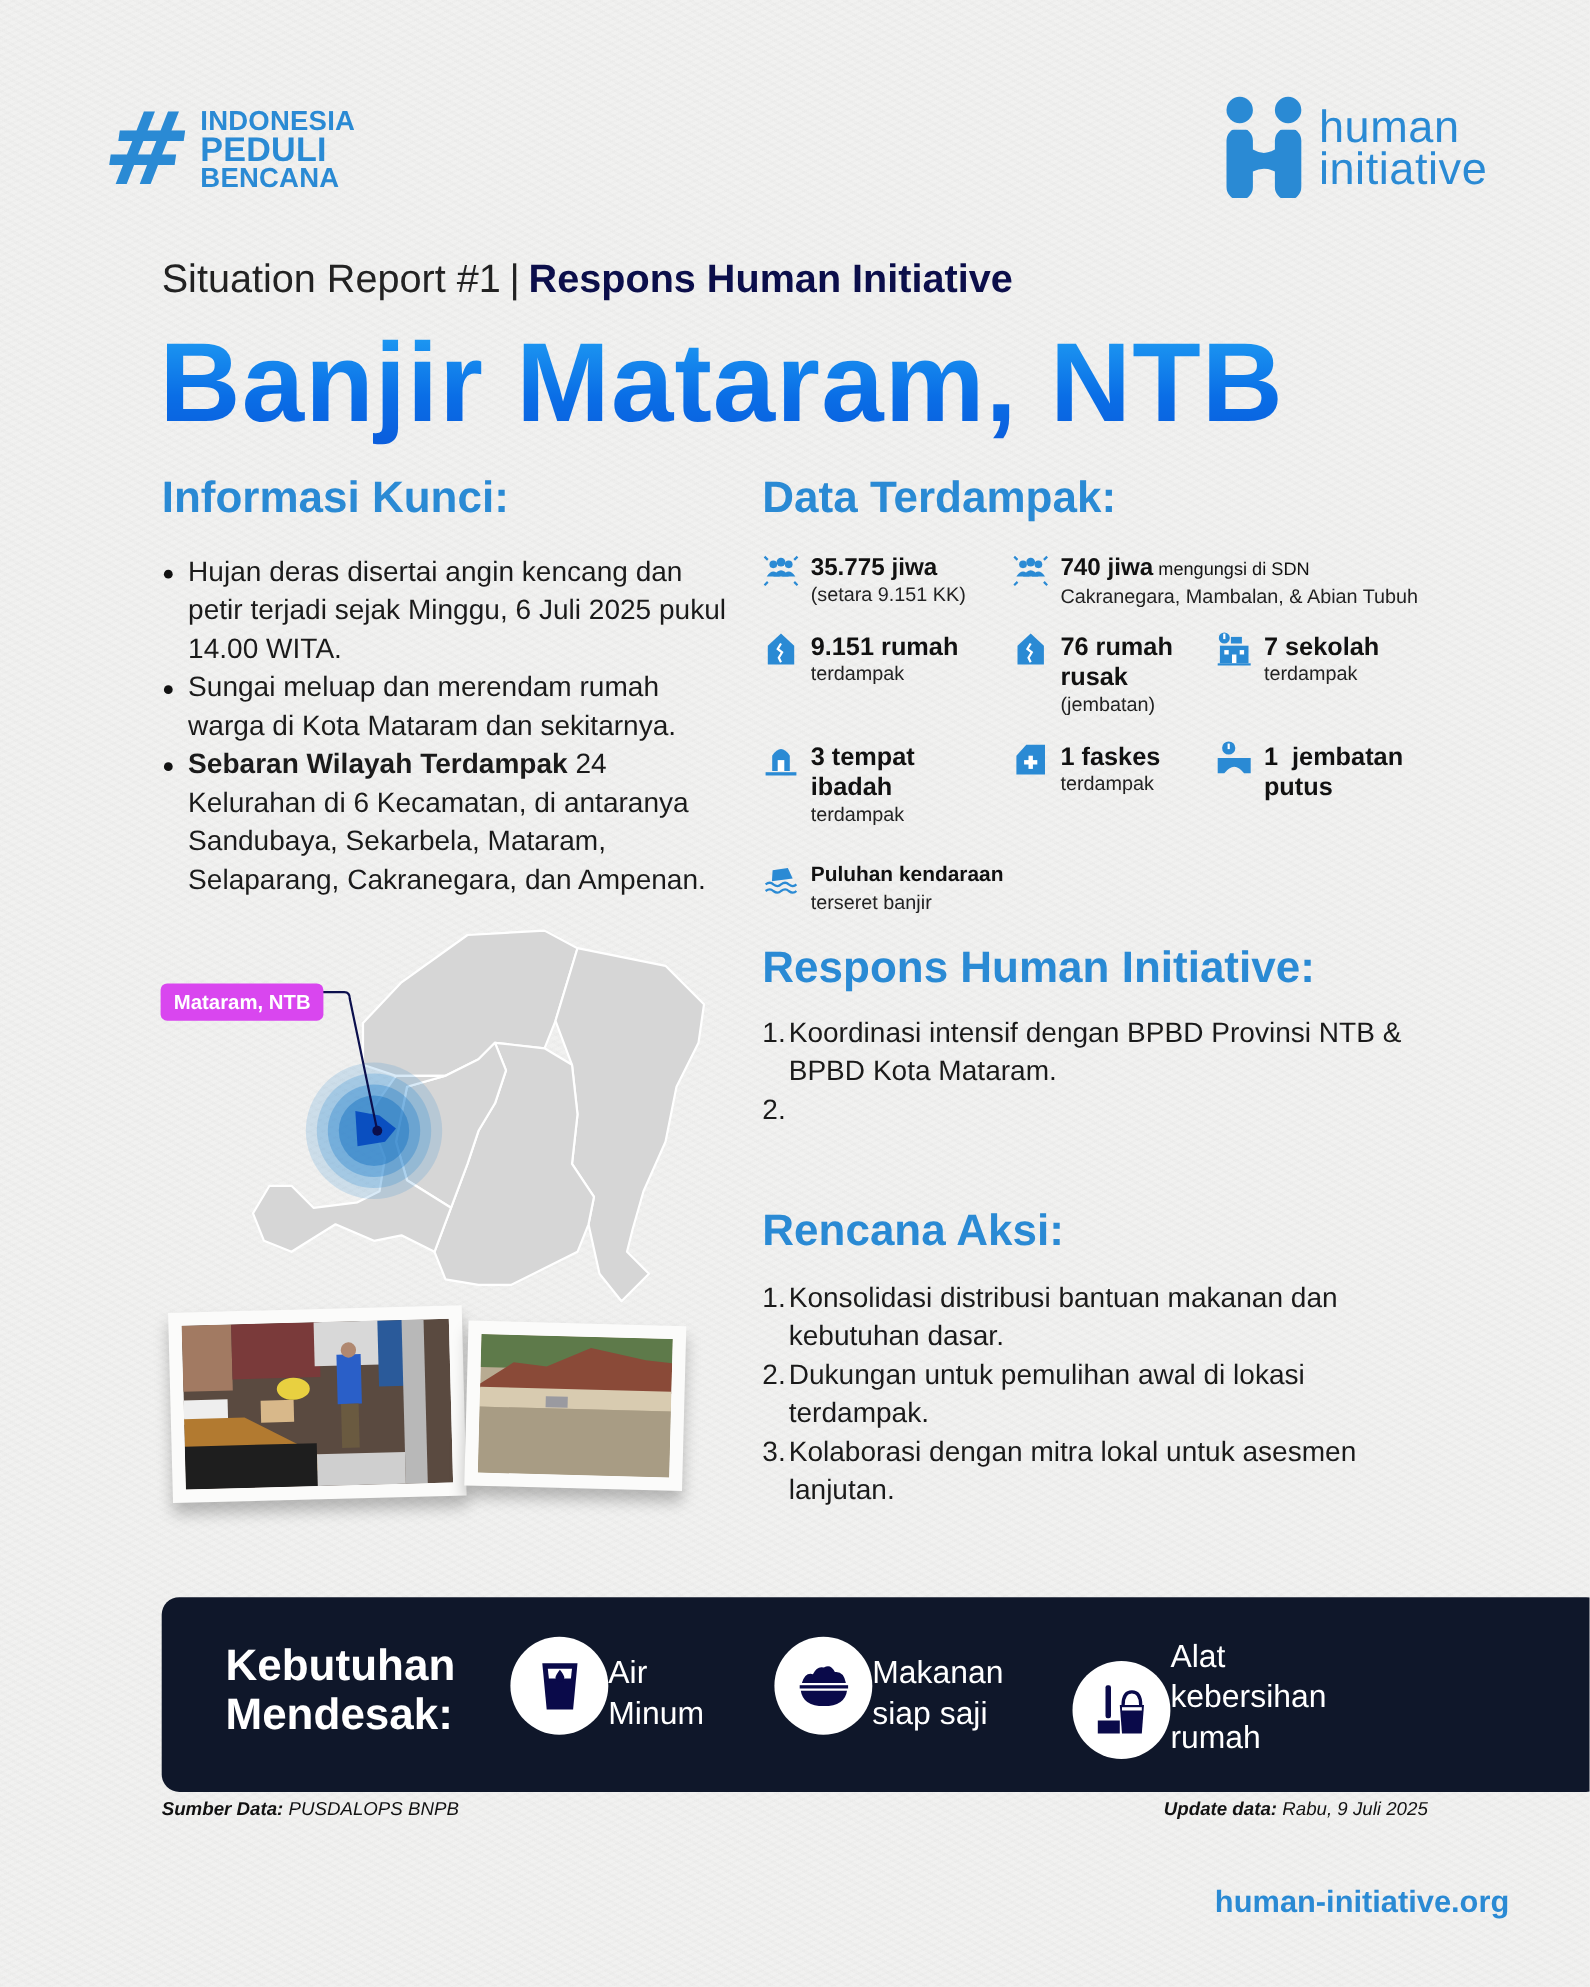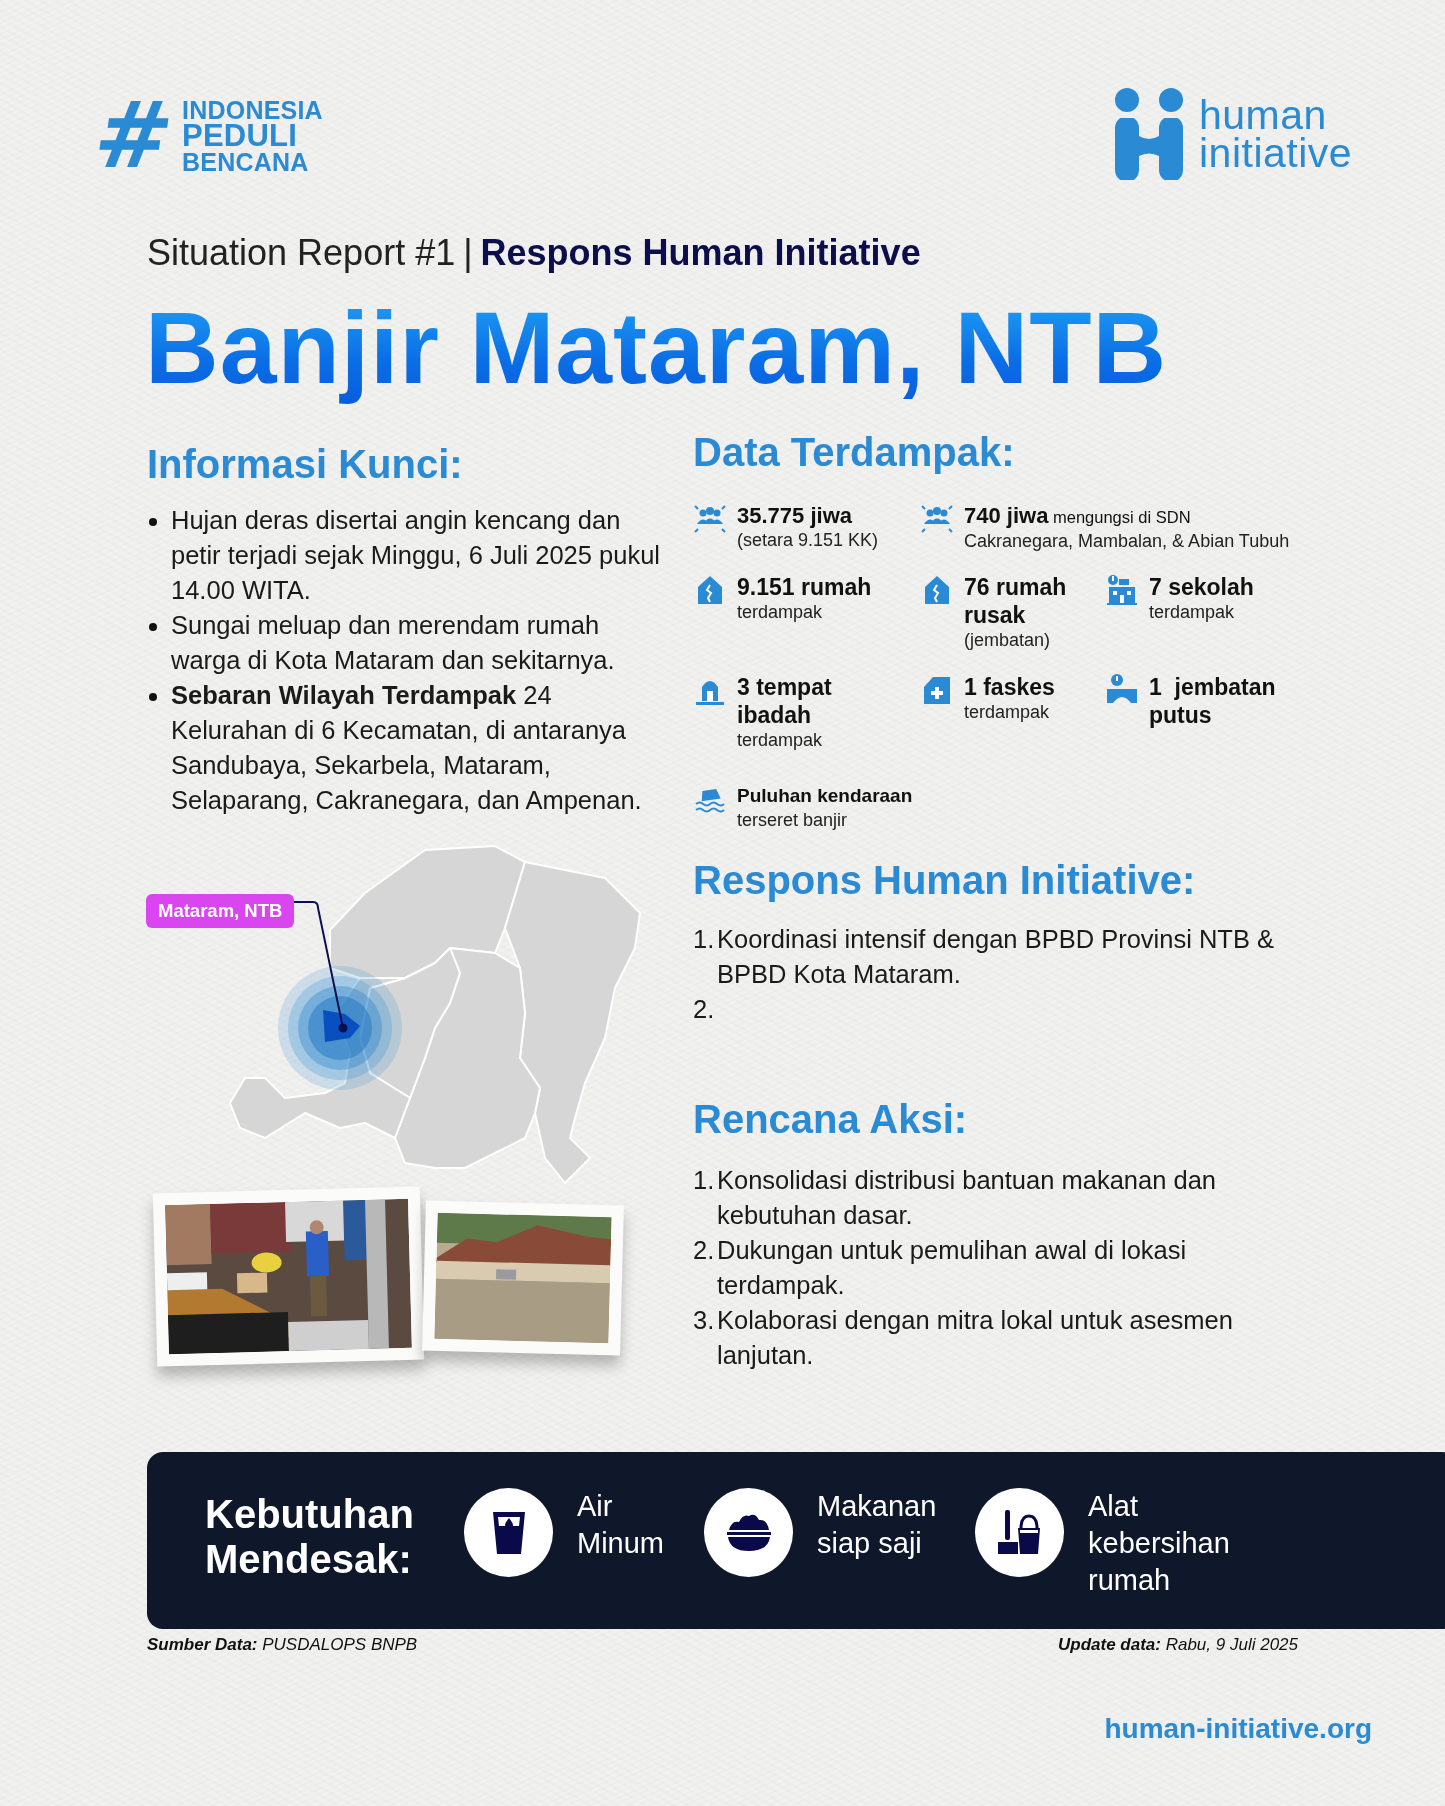--- a/index.html
+++ b/index.html
@@ -36,21 +36,21 @@
   .subtitle .bold { font-weight: 700; color: #0b0e4a; }
   .main-title {
     left: 145px; top: 290px; font-size: 102px; font-weight: 900; letter-spacing: 1px; white-space: nowrap;
     background: linear-gradient(180deg, #22a4f5 0%, #0a6ee6 60%, #0a5cdc 100%);
     -webkit-background-clip: text; background-clip: text; color: transparent;
   }
 
   .h2 { color: #2a8ad4; font-weight: 700; font-size: 40px; white-space: nowrap; }
 
   
-  .info-title { left: 147px; top: 430px; margin-top: 12px; }
+  .info-title { left: 147px; top: 430px; }
   .info-list { left: 147px; top: 503px; width: 515px; list-style: none; font-size: 25.5px; line-height: 35px; color: #1a1a1a; }
   .info-list li { position: relative; padding-left: 24px; }
   .info-list li::before { content: ""; position: absolute; left: 2px; top: 15px; width: 8px; height: 8px; border-radius: 50%; background: #111; }
   .info-list b { font-weight: 700; }
 
   
   .data-title { left: 693px; top: 430px; }
   .stat { display: flex; gap: 10px; align-items: flex-start; }
   .stat-icon { width: 34px; height: 34px; flex: none; color: #2a8ad4; }
   .stat-text { color: #111; }
@@ -78,21 +78,21 @@
 
   
   .photo { background: #fbfbfa; box-shadow: 0 10px 14px rgba(0,0,0,0.25); padding: 12px; }
   .photo-1 { left: 155px; top: 1190px; width: 267px; height: 173px; transform: rotate(-1.5deg); }
   .photo-2 { left: 424px; top: 1203px; width: 198px; height: 150px; transform: rotate(1.5deg); }
   .photo .img { width: 100%; height: 100%; }
 
   
   .banner { left: 147px; top: 1452px; width: 1311px; height: 177px; background: #0f172a; border-radius: 16px; }
   .banner-title { position: absolute; left: 58px; top: 40px; color: #fff; font-weight: 700; font-size: 40px; line-height: 45px; }
-  .need { position: absolute; top: 36px; display: flex; gap: 24px; align-items: flex-start; }
+  .need { position: absolute; top: 36px; display: flex; align-items: flex-end; }
   .need-circle { width: 89px; height: 89px; border-radius: 50%; background: #fff; display: flex; align-items: center; justify-content: center; flex: none; }
   .need-label { color: #fff; font-size: 29px; line-height: 37px; font-weight: 300; }
   .need-1 { left: 317px; }
   .need-2 { left: 557px; }
   .need-3 { left: 828px; }
 
   
   .source { left: 147px; top: 1635px; font-size: 17px; font-style: italic; color: #111; white-space: nowrap; }
   .update { right: 147px; top: 1635px; font-size: 17px; font-style: italic; color: #111; white-space: nowrap; }
   .source b, .update b { font-weight: 700; }

